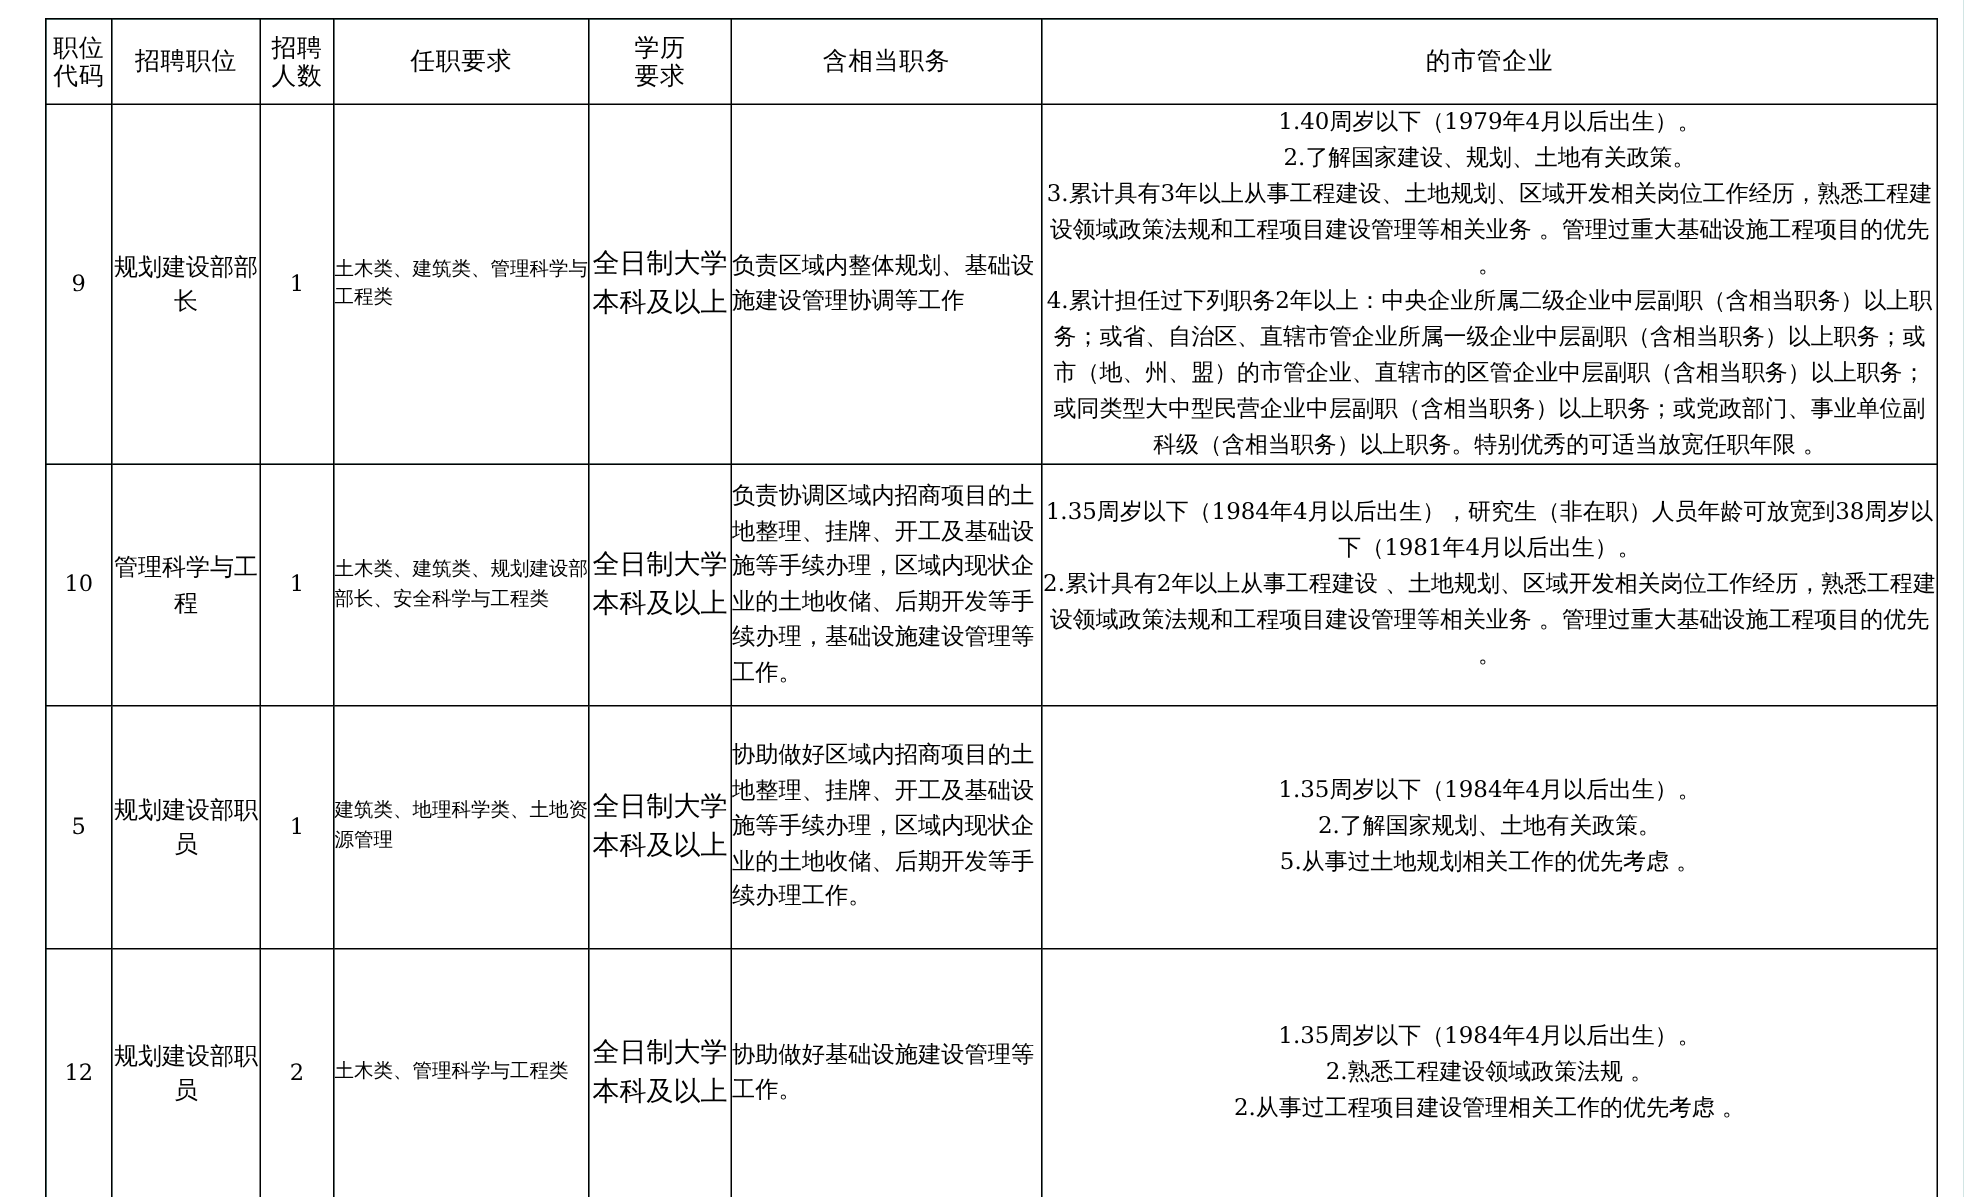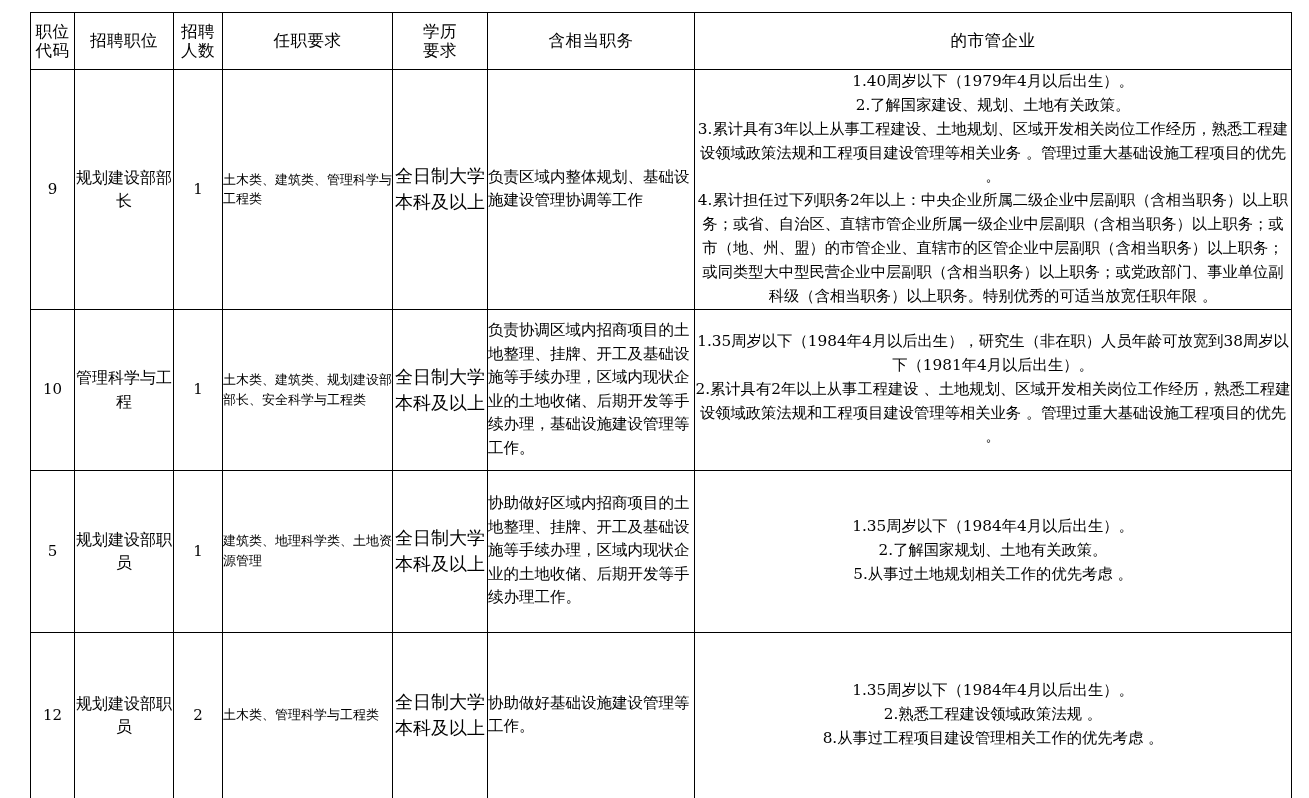--- a/index.html
+++ b/index.html
@@ -211,20 +211,20 @@
       <tr class="row-12">
         <td class="code-cell">12</td>
         <td class="post-cell">规划建设部职员</td>
         <td class="num-cell">2</td>
         <td class="major-cell">土木类、管理科学与工程类</td>
         <td class="edu-cell">全日制大学本科及以上</td>
         <td class="duty-cell">协助做好基础设施建设管理等工作。</td>
         <td class="req-cell">
           <span class="req-line">1.35周岁以下（1984年4月以后出生）。</span>
           <span class="req-line">2.熟悉工程建设领域政策法规 。</span>
-          <span class="req-line">8.从事过工程项目建设管理相关工作的优先考虑 。</span>
+          <span class="req-line">2.从事过工程项目建设管理相关工作的优先考虑 。</span>
         </td>
       </tr>
 
     </tbody>
   </table>
 
 </div>
 
 </body></html>

